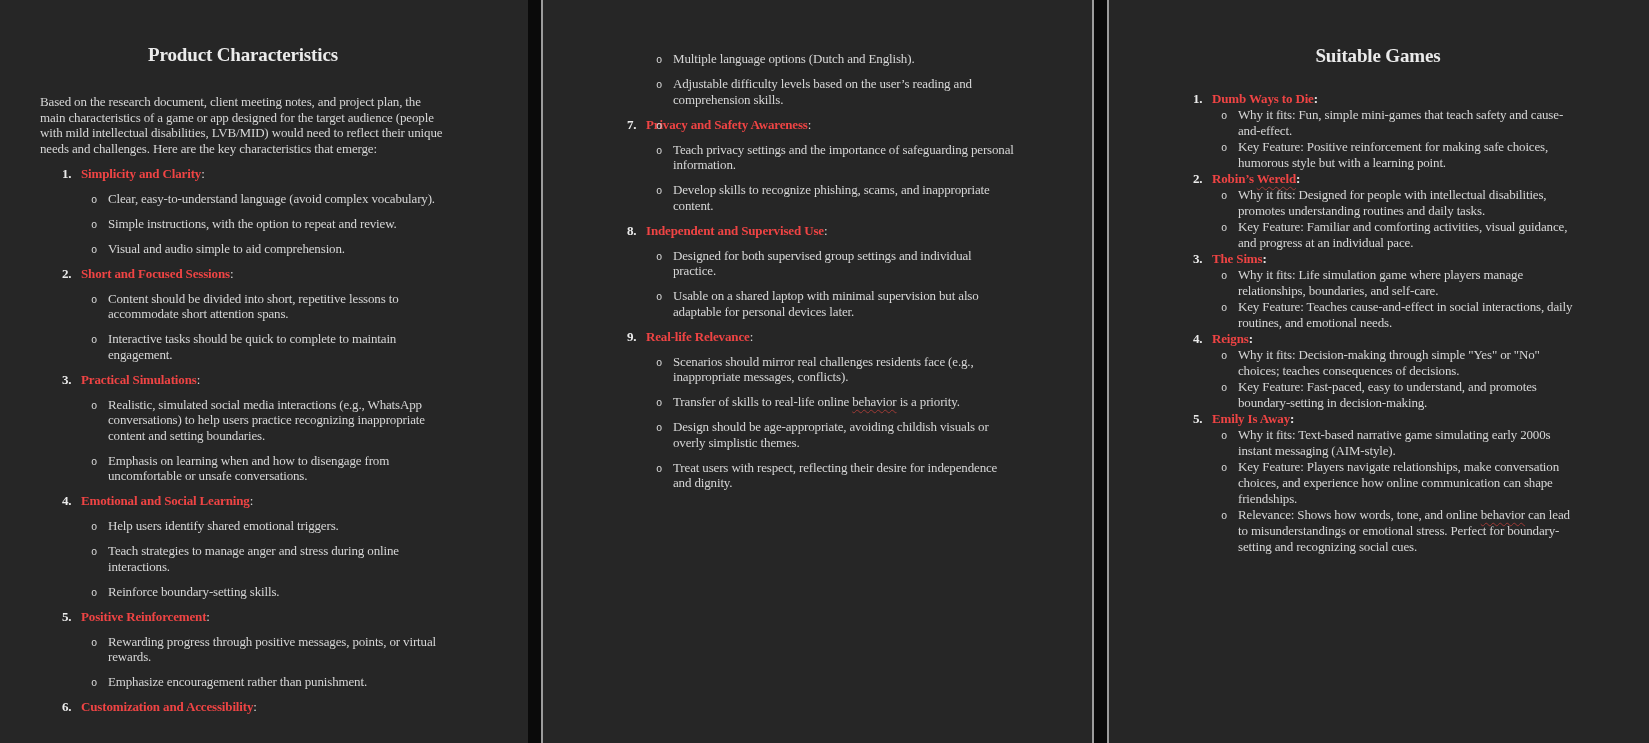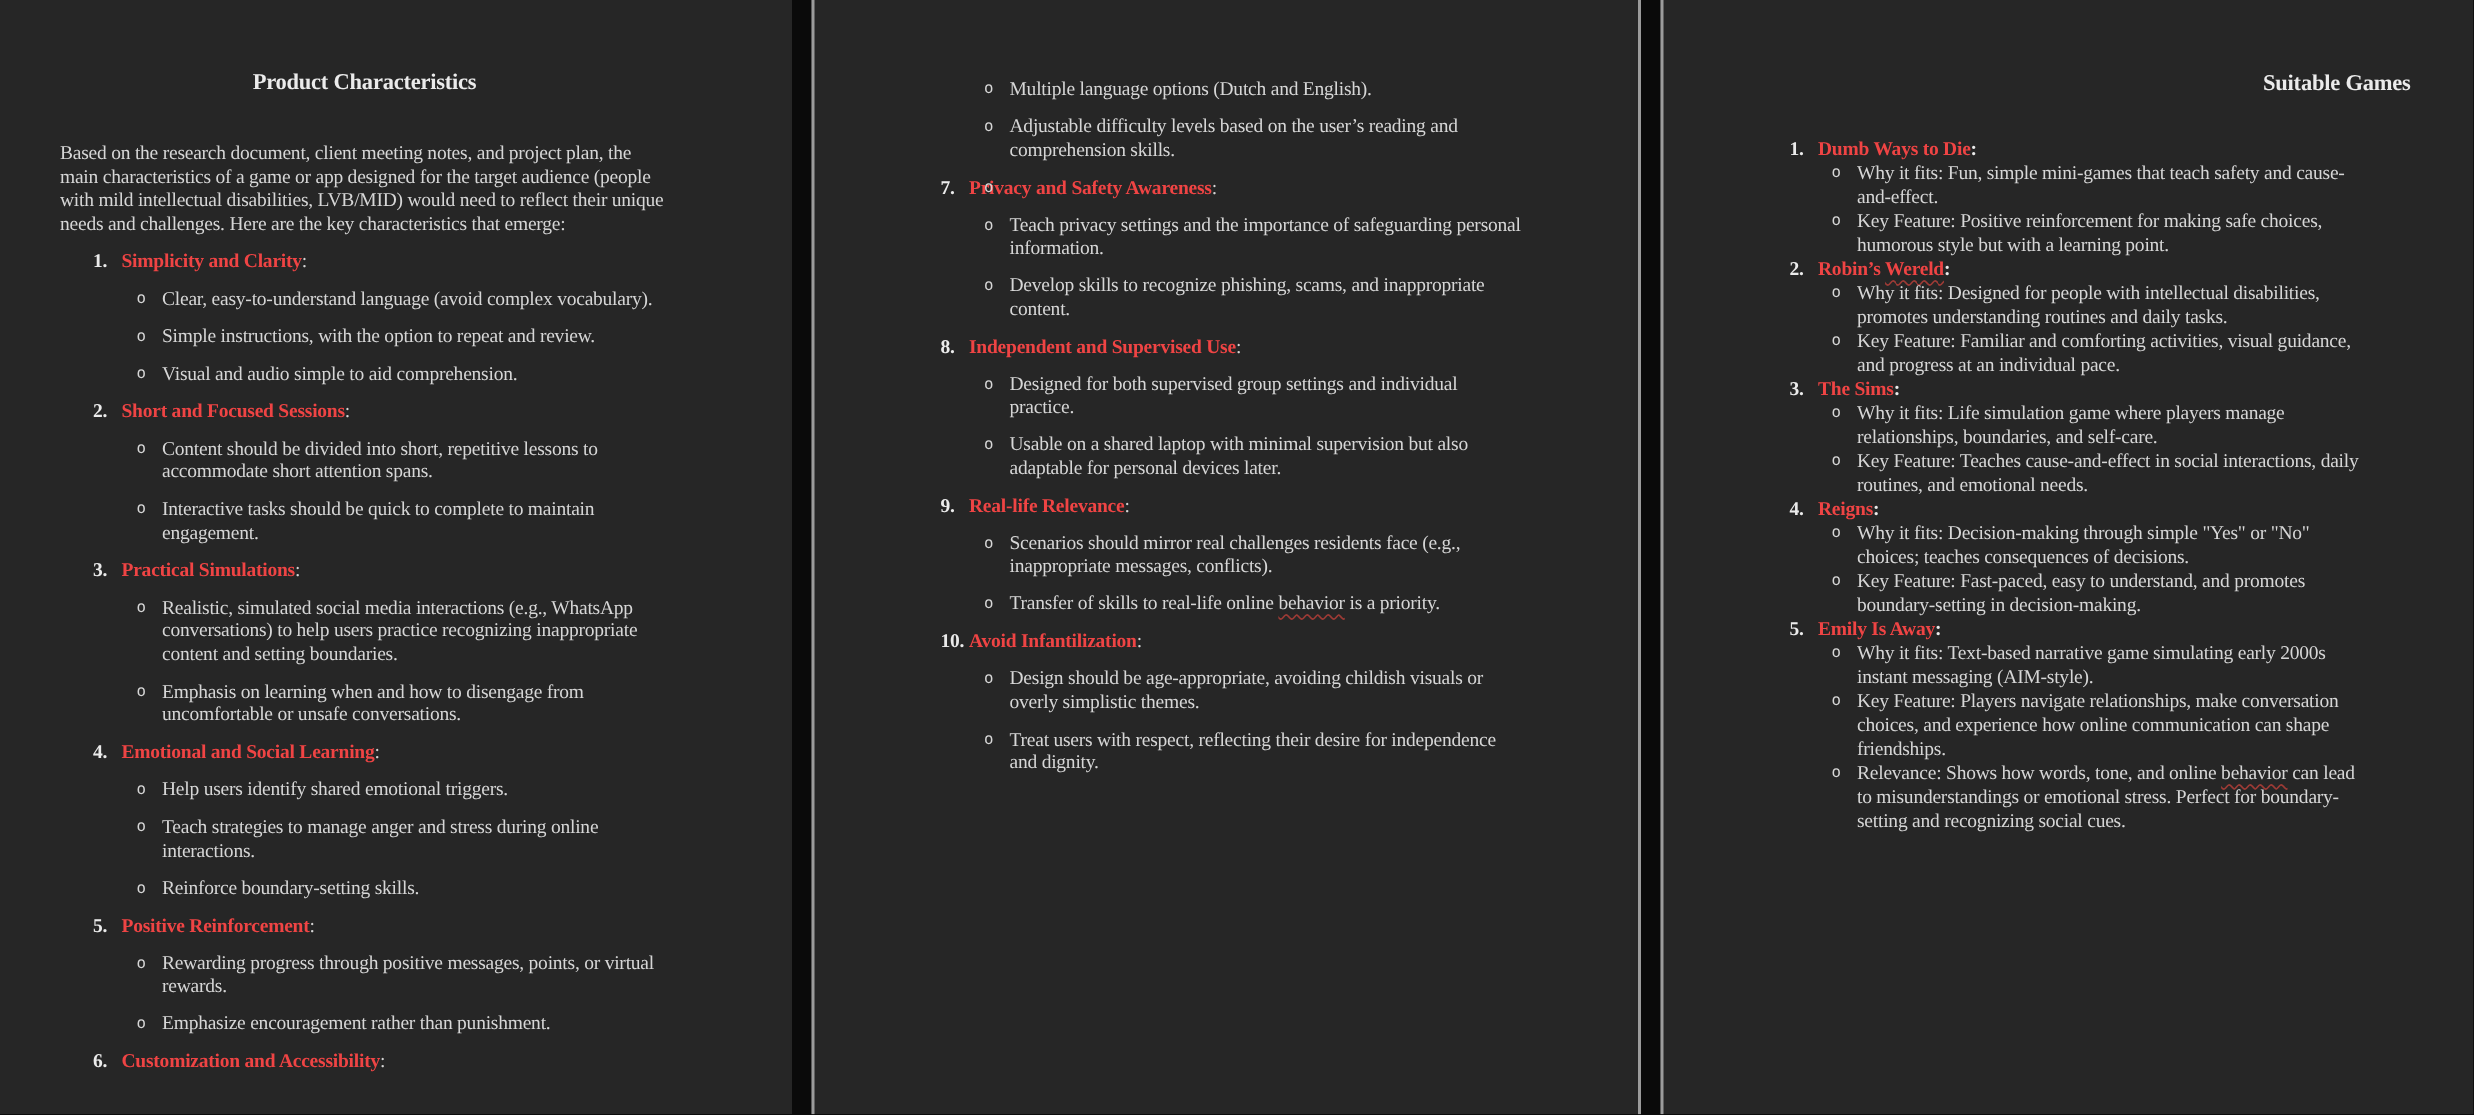--- a/index.html
+++ b/index.html
@@ -11,25 +11,25 @@
     cursor:text;
   }
   .page{background:#262626;height:743px;flex:0 0 auto;box-sizing:border-box;}
   .page-1{width:550px;margin-left:-22px;}
   .page-2{width:553px;margin-left:13px;border-left:2px solid #9b9b9b;border-right:2px solid #9b9b9b;}
   .page-3{width:560px;margin-left:13px;border-left:2px solid #9b9b9b;}
   .page-1 .content{padding-top:46px;}
   .page-2 .content{padding-top:51px;}
   .page-3 .content{padding-top:47px;}
   .heading{
-    font-weight:bold;color:#ebebeb;font-size:15px;line-height:18px;
+    font-weight:bold;color:#ebebeb;font-size:19px;line-height:18px;
     text-align:center;margin:0 60px 0 40px;
   }
   .page-1 .heading{margin-bottom:30px;}
-  .page-3 .heading{margin-bottom:26px;text-align:right;}
+  .page-3 .heading{margin-bottom:26px;}
   .block{margin:0 0 9.5px 0;}
   .page-3 .block{margin-bottom:0;}
   .tline{line-height:15.5px;white-space:nowrap;}
   .page-3 .tline{line-height:16px;}
   .para{margin-left:62px;}
   .num-item{margin-left:84px;}
   .num-marker{display:inline-block;min-width:19px;font-weight:bold;color:#ebebeb;}
   .num-title{font-weight:bold;color:#ef4444;}
   .num-colon{color:#d6d6d6;}
   .page-3 .num-colon{font-weight:bold;color:#ebebeb;}
@@ -186,23 +186,20 @@
           </div>
           <div class="block bullet-item">
             <span class="bullet-marker">o</span>
             <div class="tline">Scenarios should mirror real challenges residents face (e.g.,</div>
             <div class="tline">inappropriate messages, conflicts).</div>
           </div>
           <div class="block bullet-item">
             <span class="bullet-marker">o</span>
             <div class="tline">Transfer of skills to real-life online <span class="sq">behavior</span> is a priority.</div>
           </div>
-          <div class="block num-item">
-            <div class="tline"><span class="num-marker">10.</span><span class="num-title">Avoid Infantilization</span><span class="num-colon">:</span></div>
-          </div>
           <div class="block bullet-item">
             <span class="bullet-marker">o</span>
             <div class="tline">Design should be age-appropriate, avoiding childish visuals or</div>
             <div class="tline">overly simplistic themes.</div>
           </div>
           <div class="block bullet-item">
             <span class="bullet-marker">o</span>
             <div class="tline">Treat users with respect, reflecting their desire for independence</div>
             <div class="tline">and dignity.</div>
           </div>

